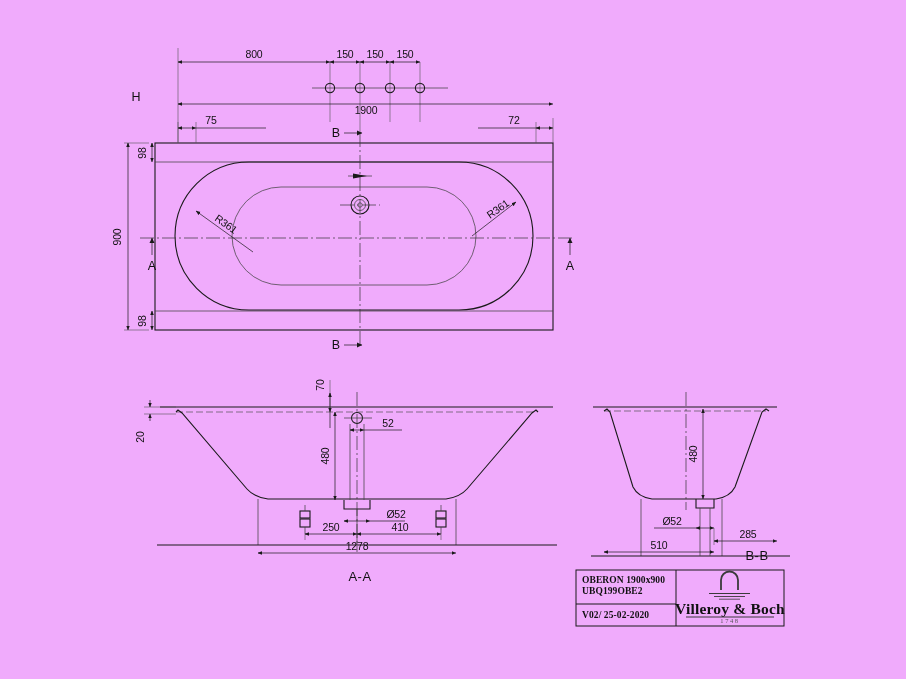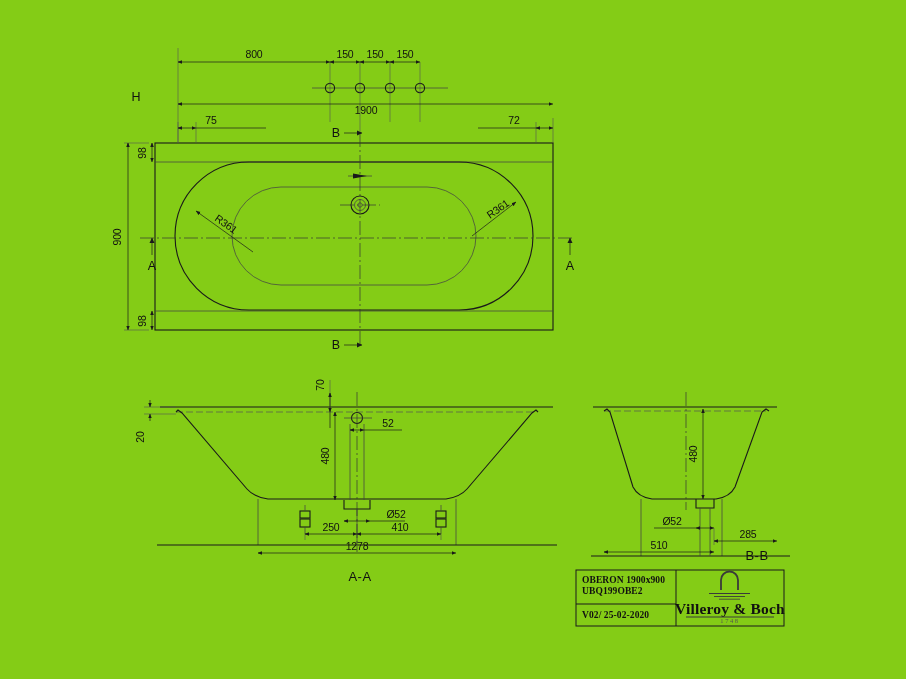--- a/index.html
+++ b/index.html
@@ -4,21 +4,21 @@
 <style>
   html, body {
     margin: 0;
     padding: 0;
     background: #ffffff;
   }
   #sheet {
     position: relative;
     width: 906px;
     height: 679px;
-    background: #84cc16;
+    background: #f0abfc;
     font-family: "Liberation Sans", sans-serif;
     overflow: hidden;
   }
   svg.drawing {
     position: absolute;
     left: 0;
     top: 0;
     width: 906px;
     height: 679px;
   }

